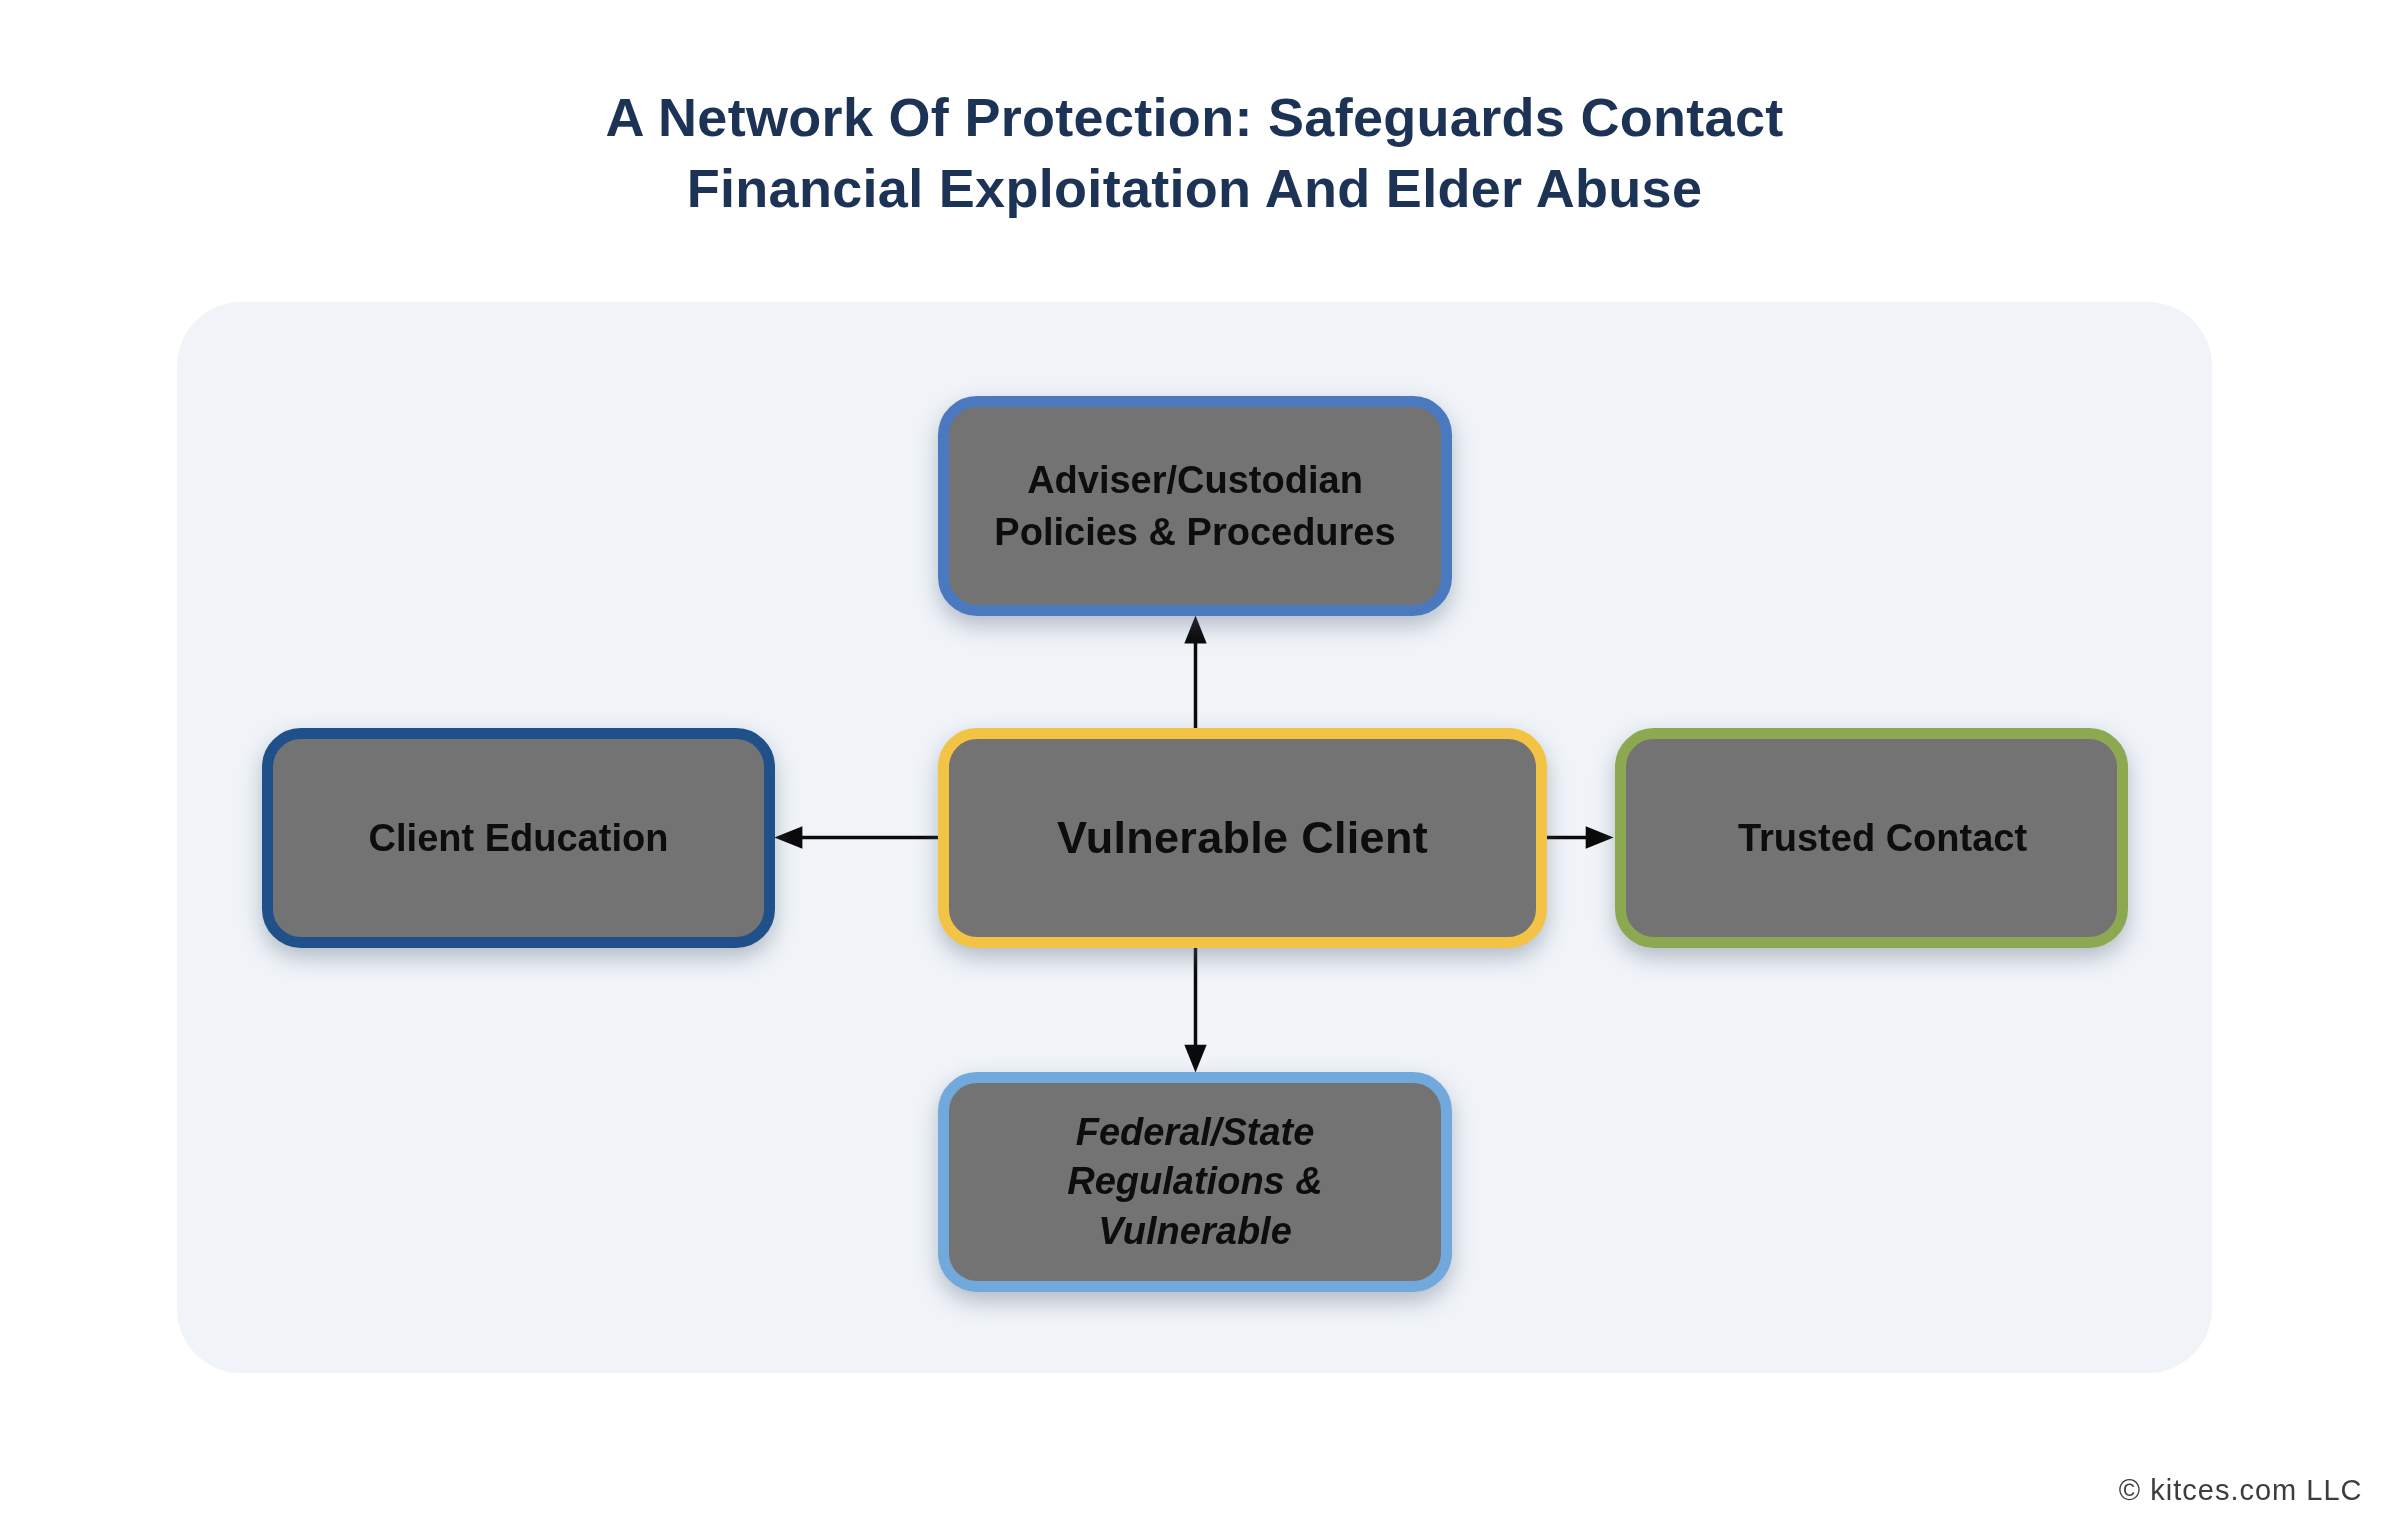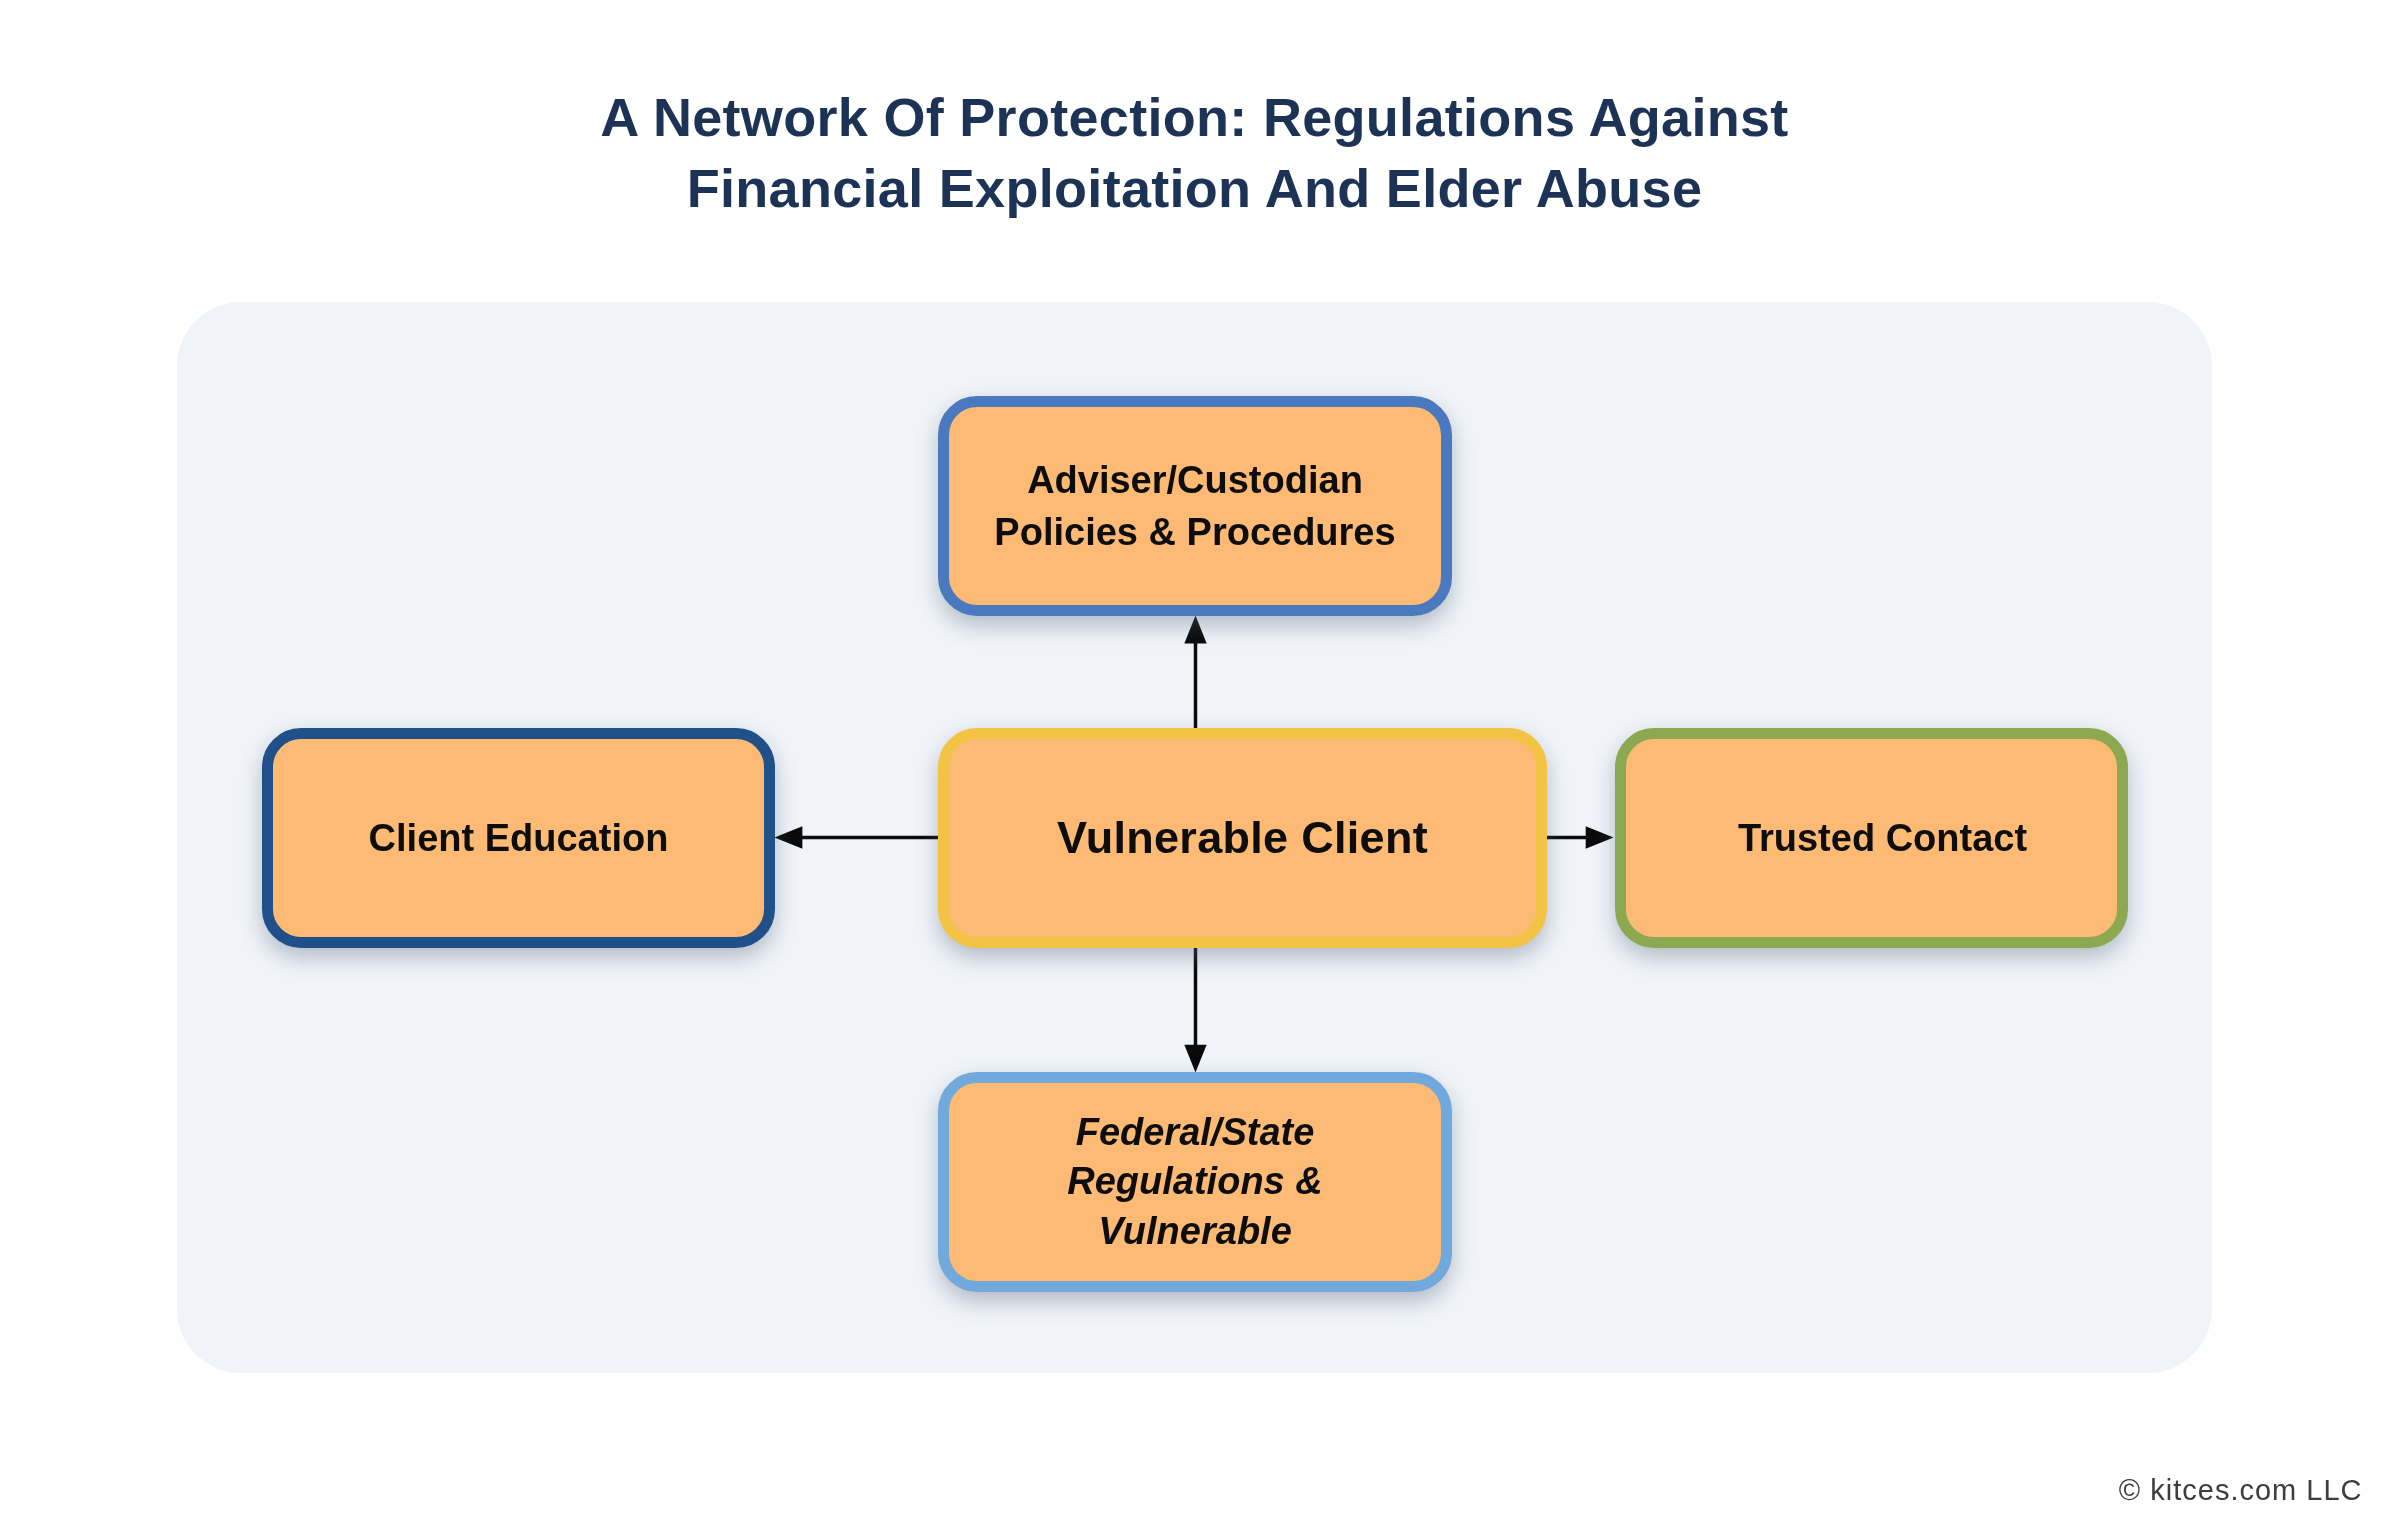--- a/index.html
+++ b/index.html
@@ -29,21 +29,21 @@
   .panel {
     position: absolute;
     left: 177px;
     top: 302px;
     width: 2035px;
     height: 1071px;
     border-radius: 64px;
   }
   .node {
     position: absolute;
-    background: #fdba74;
+    background: #737373;
     border: 11.2px solid #000;
     border-radius: 39px;
     box-shadow: 0 9.8px 21px rgba(90, 105, 125, 0.40);
     display: flex;
     flex-direction: column;
     align-items: center;
     justify-content: center;
     text-align: center;
     font-weight: 700;
     font-size: 38px;
@@ -67,21 +67,21 @@
     font-weight: 400;
     letter-spacing: 1px;
   }
 </style>
 </head>
 <body>
 
 <div id="canvas">
 
   <div class="title" style="color: rgb(28, 51, 85);">
-    <div>A Network Of Protection: Regulations Against</div>
+    <div>A Network Of Protection: Safeguards Contact</div>
     <div>Financial Exploitation And Elder Abuse</div>
   </div>
 
   <div class="panel" style="background-color: rgb(240, 244, 249);"></div>
 
   <div class="connector" style="left: 1180px; top: 614px; color: rgb(10, 10, 10);">
     <svg width="31" height="119" viewBox="0 0 44 170">
       <line x1="22" y1="38" x2="22" y2="168" stroke="currentColor" stroke-width="5"></line>
       <polygon points="22,2 6,42 38,42" fill="currentColor"></polygon>
     </svg>

